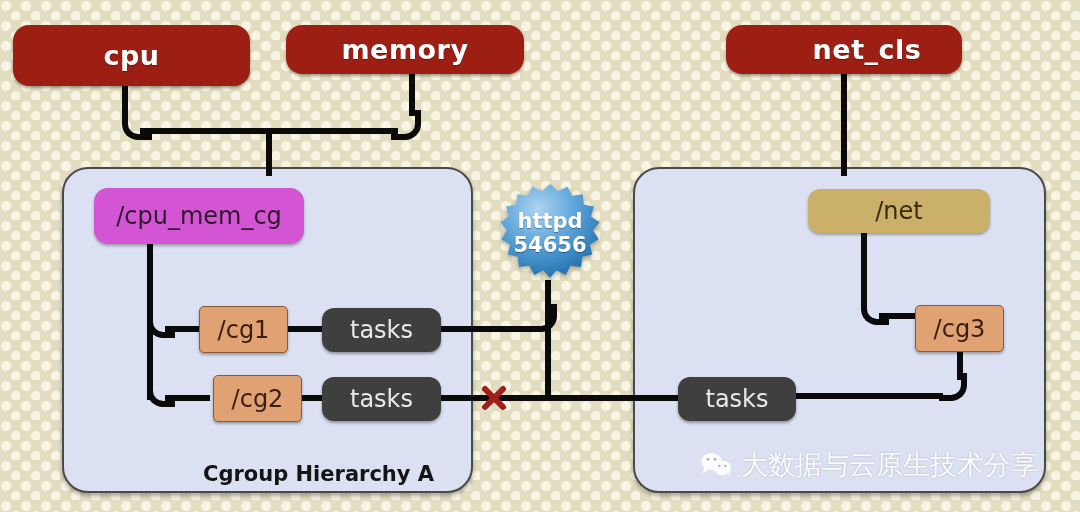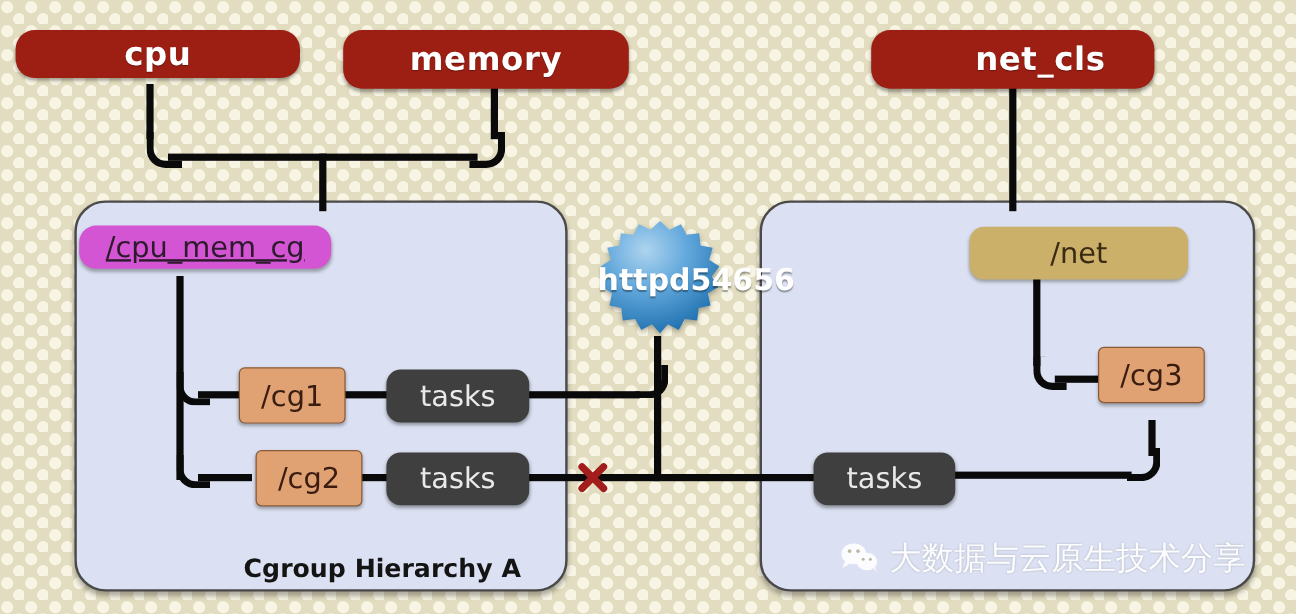--- a/index.html
+++ b/index.html
@@ -99,22 +99,22 @@
   
   #httpd-badge{
     position:absolute;
     width:104px;height:104px;
     z-index:9;
   }
   #httpd-badge svg{display:block;width:104px;height:104px;
     filter:drop-shadow(0 2px 2px rgba(0,0,0,0.30));}
   .httpd-text{
     position:absolute;left:0;top:0;width:104px;height:104px;
-    display:flex;flex-direction:row;align-items:center;justify-content:space-between;
-    color:#ffffff;font-weight:bold;font-size:25px;line-height:1.12;
+    display:flex;flex-direction:column;align-items:center;justify-content:center;
+    color:#ffffff;font-weight:bold;font-size:21px;line-height:1.12;
     text-shadow:0 1px 1px rgba(0,0,0,0.35);
     pointer-events:none;
   }
   
   #block-x{
     position:absolute;
     width:26px;height:26px;
     z-index:10;
   }
   #block-x svg{display:block;}
@@ -132,21 +132,21 @@
     white-space:nowrap;
     text-shadow:0 0 2px rgba(0,0,0,0.25);
     font-family:"DejaVu Sans","Liberation Sans",sans-serif;
   }
 </style>
 </head>
 <body>
 
 <div id="stage">
 
-  <div class="node subsys" style="left:13px;top:25px;width:237px;height:40px;">
+  <div class="node subsys" style="left:13px;top:25px;width:237px;height:61px;">
     <span>cpu</span>
   </div>
 
   <div class="node subsys" style="left:286px;top:25px;width:238px;height:49px;">
     <span>memory</span>
   </div>
 
   <div class="node subsys" style="left:726px;top:25px;width:236px;height:49px;padding-left:46px;">
     <span>net_cls</span>
   </div>
@@ -159,21 +159,21 @@
 
   <div class="wire wire-h" style="left:140px;top:128px;width:258px;"></div>
 
   <div class="wire wire-v" style="left:266px;top:128px;height:48px;"></div>
 
   <div class="wire wire-v" style="left:841px;top:70px;height:106px;"></div>
 
   <div class="container" style="left:62px;top:167px;width:411px;height:326px;"></div>
   <div class="container-label" style="left:203px;top:462px;">Cgroup Hierarchy A</div>
 
-  <div class="node cg-root" style="left:66px;top:188px;width:210px;height:36px;text-decoration:underline;">
+  <div class="node cg-root" style="left:94px;top:188px;width:210px;height:56px;">
     <span>/cpu_mem_cg</span>
   </div>
 
   <div class="wire wire-v" style="left:147px;top:230px;height:170px;"></div>
   <div class="elbow elbow-bl" style="left:147px;top:310px;width:22px;height:22px;"></div>
   <div class="wire wire-h" style="left:165px;top:326px;width:45px;"></div>
   <div class="elbow elbow-bl" style="left:147px;top:379px;width:22px;height:22px;"></div>
   <div class="wire wire-h" style="left:165px;top:395px;width:45px;"></div>
 
   <div class="node cg-child" style="left:199px;top:306px;width:89px;height:47px;">
@@ -236,21 +236,21 @@
   <div class="container" style="left:633px;top:167px;width:413px;height:326px;"></div>
 
   <div class="node cg-net" style="left:808px;top:189px;width:182px;height:44px;">
     <span>/net</span>
   </div>
 
   <div class="wire wire-v" style="left:861px;top:231px;height:74px;"></div>
   <div class="elbow elbow-bl" style="left:861px;top:297px;width:22px;height:22px;"></div>
   <div class="wire wire-h" style="left:879px;top:313px;width:45px;"></div>
 
-  <div class="node cg-child" style="left:915px;top:289px;width:89px;height:47px;">
+  <div class="node cg-child" style="left:915px;top:305px;width:89px;height:47px;">
     <span>/cg3</span>
   </div>
 
   <div class="wire wire-v" style="left:957px;top:350px;height:30px;"></div>
   <div class="elbow elbow-br" style="left:939px;top:373px;width:22px;height:22px;"></div>
   <div class="wire wire-h" style="left:790px;top:393px;width:153px;"></div>
 
   <div class="node tasks" style="left:678px;top:377px;width:118px;height:44px;">
     <span>tasks</span>
   </div>

